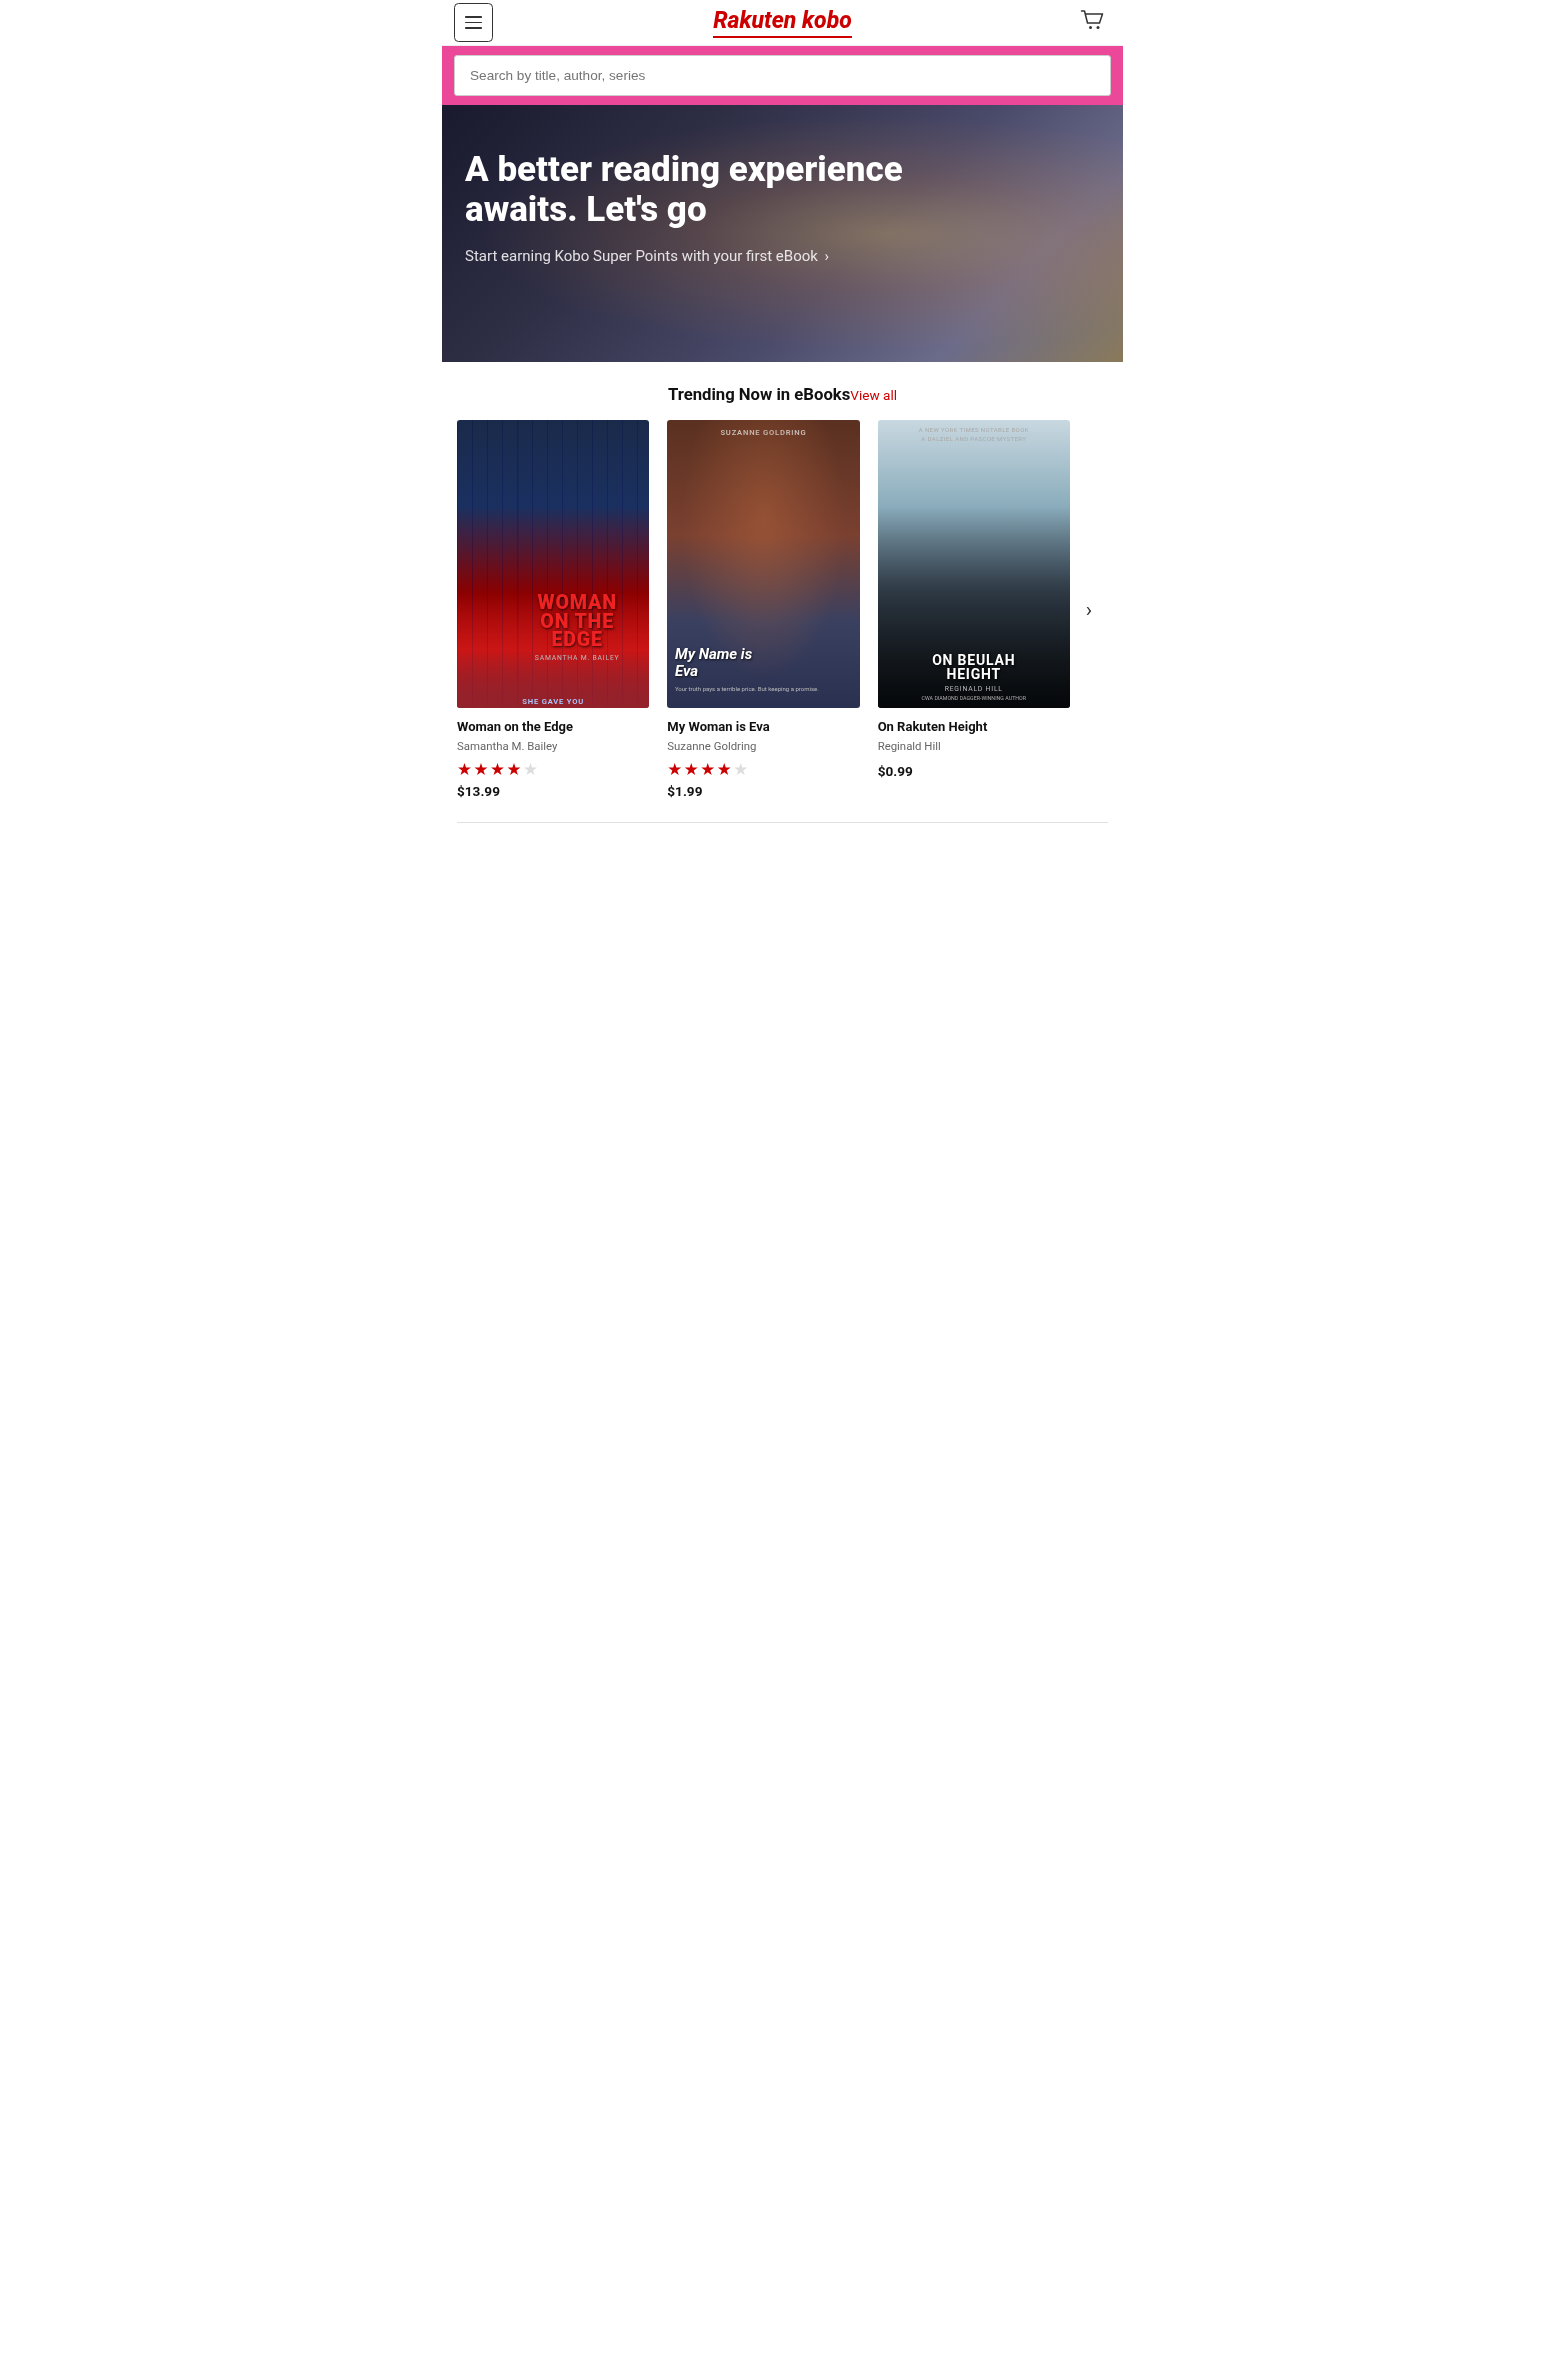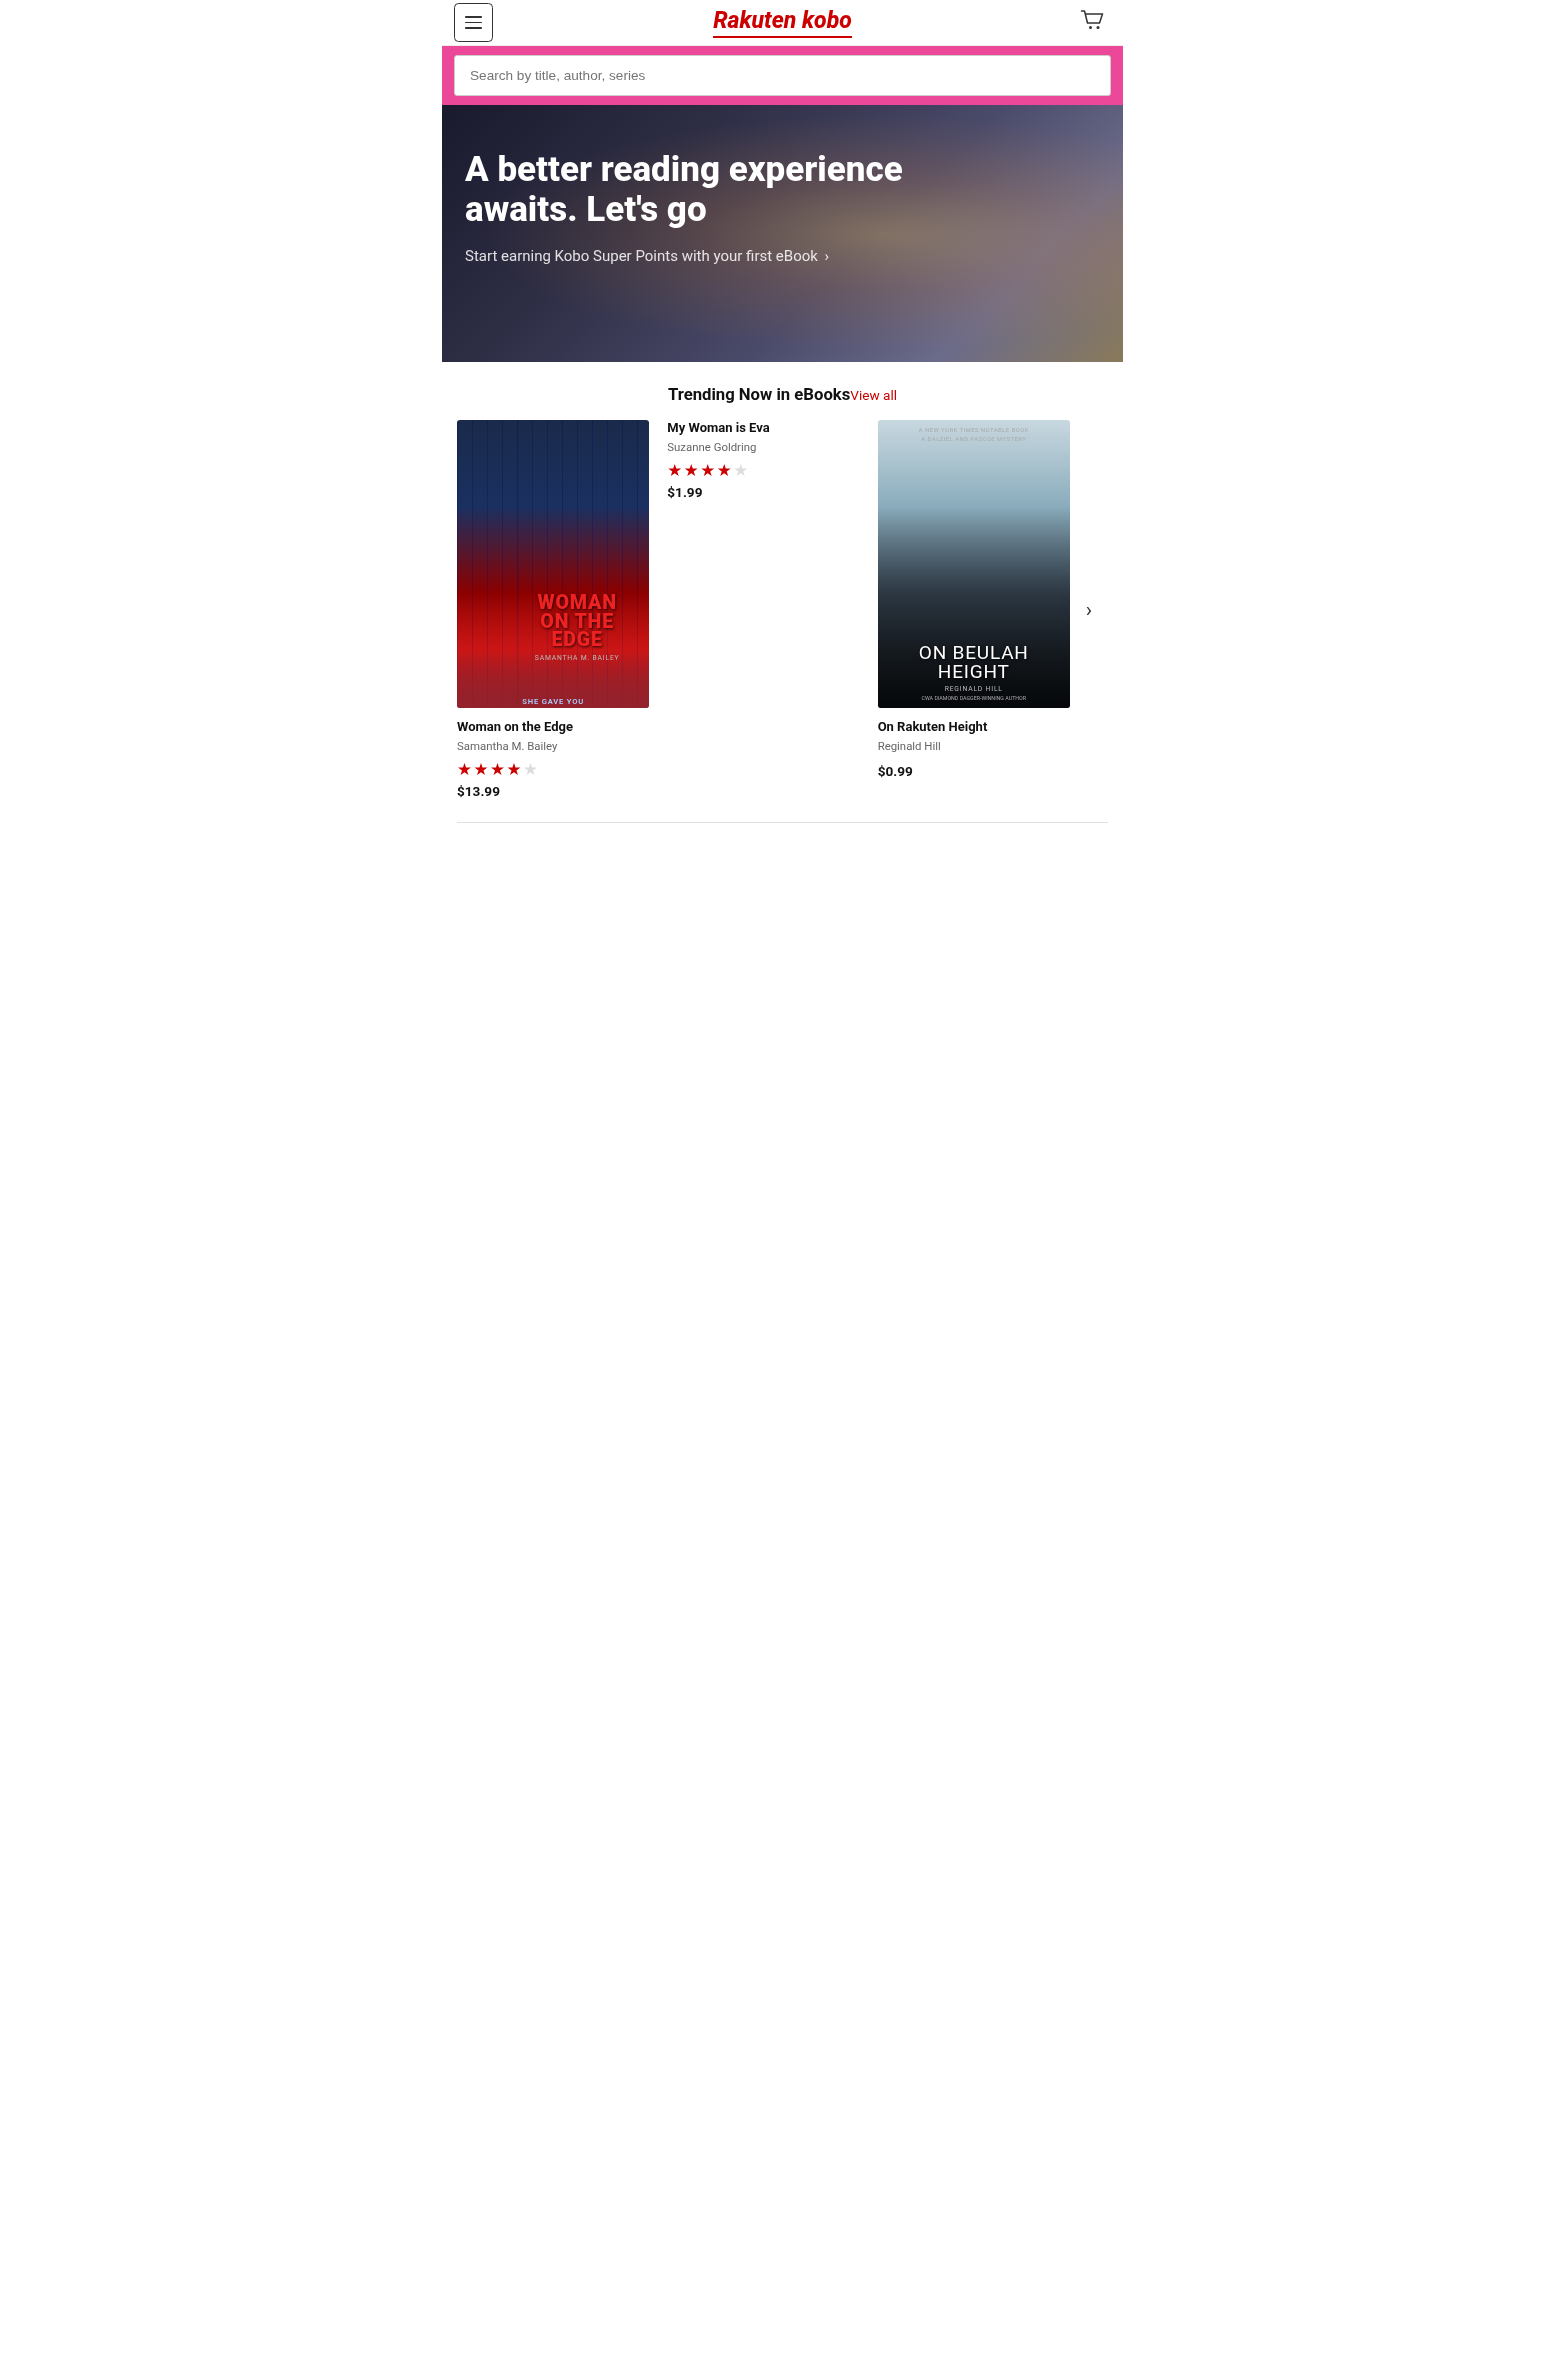--- a/index.html
+++ b/index.html
@@ -354,41 +354,51 @@
           <span class="star">★</span>
           <span class="star">★</span>
           <span class="star">★</span>
           <span class="star">★</span>
           <span class="star empty">★</span>
         </div>
         <div class="book-price">$13.99</div>
       </div>
 
       <div class="book-item">
+        <div class="book-cover book-cover-2">
+          <div style="position:absolute; top:7.6px; left:7.6px; right:7.6px; text-align:center;">
+            <div style="font-size:7.6px; color:#ccc; text-transform:uppercase; letter-spacing:0.8px; font-weight:600;">SUZANNE GOLDRING</div>
+          </div>
+          <div style="position:absolute; inset:0; background: radial-gradient(ellipse at 50% 35%, rgba(180,100,60,0.5) 0%, transparent 60%);"></div>
+          <div style="position:absolute; bottom:15px; left:7.6px; right:7.6px;">
+            <div style="font-size:15px; font-weight:700; color:#fff; font-style:italic; line-height:1.1; text-shadow:0.8px 0.8px 2.3px rgba(0,0,0,0.8);">My Name is<br>Eva</div>
+            <div style="font-size:6px; color:#bbb; margin-top:6px; line-height:1.4;">Your truth pays a terrible price. But keeping a promise.</div>
+          </div>
+        </div>
         <div class="book-title">My Woman is Eva</div>
         <div class="book-author">Suzanne Goldring</div>
         <div class="stars">
           <span class="star">★</span>
           <span class="star">★</span>
           <span class="star">★</span>
           <span class="star">★</span>
           <span class="star empty">★</span>
         </div>
         <div class="book-price">$1.99</div>
       </div>
 
       <div class="book-item">
         <div class="book-cover book-cover-3">
           <div style="position:absolute; top:6px; left:4.5px; right:4.5px; text-align:center;">
             <div style="font-size:6px; color:#aaa; text-transform:uppercase; letter-spacing:0.4px; line-height:1.3;">A NEW YORK TIMES NOTABLE BOOK</div>
             <div style="font-size:6px; color:#aaa; text-transform:uppercase; letter-spacing:0.4px; margin-top:1.5px;">A DALZIEL AND PASCOE MYSTERY</div>
           </div>
           <div style="position:absolute; inset:0; background: linear-gradient(180deg, transparent 30%, rgba(0,0,0,0.7) 100%);"></div>
           <div style="position:absolute; bottom:7.6px; left:0; right:0; text-align:center;">
-            <div style="font-size:19px; font-weight:400; color:#fff; text-transform:uppercase; letter-spacing:0.8px; line-height:1; text-shadow:0.8px 0.8px 3px rgba(0,0,0,0.9);">On Beulah<br>Height</div>
+            <div style="font-size:14px; font-weight:700; color:#fff; text-transform:uppercase; letter-spacing:0.8px; line-height:1; text-shadow:0.8px 0.8px 3px rgba(0,0,0,0.9);">On Beulah<br>Height</div>
             <div style="font-size:6.8px; color:#bbb; text-transform:uppercase; margin-top:4.5px; letter-spacing:0.8px;">REGINALD HILL</div>
             <div style="font-size:5.3px; color:#aaa; margin-top:1.5px;">CWA DIAMOND DAGGER-WINNING AUTHOR</div>
           </div>
         </div>
         <div class="book-title">On Rakuten Height</div>
         <div class="book-author">Reginald Hill</div>
         <div class="stars">
           
         </div>
         <div class="book-price">$0.99</div>

